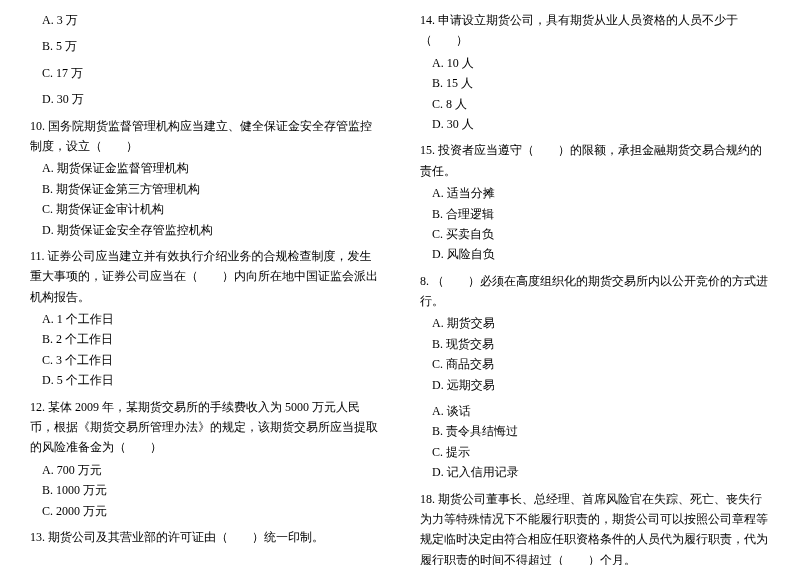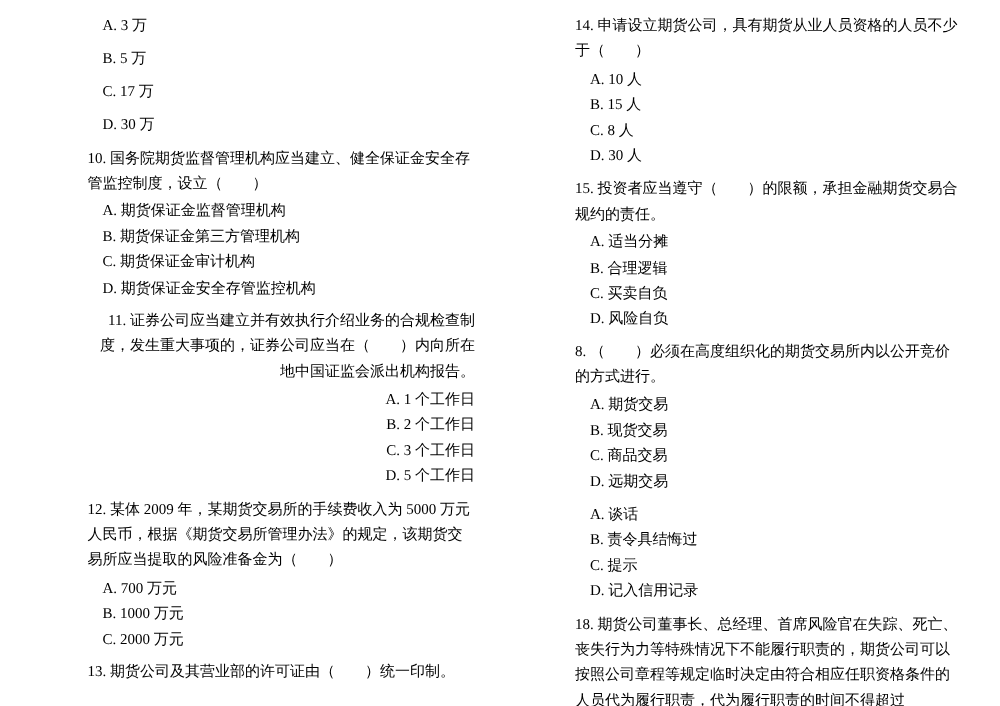--- a/index.html
+++ b/index.html
@@ -25,21 +25,20 @@
       flex: 1;
       padding-right: 10px;
     }
     .column-right {
       flex: 1;
       padding-left: 10px;
       border-left: none;
     }
     .question {
       margin-bottom: 6px;
-      margin-left: 40px;
     }
     .question-text {
       font-size: 12px;
       line-height: 1.7;
       margin-bottom: 2px;
     }
     .option {
       font-size: 12px;
       line-height: 1.7;
       padding-left: 12px;
@@ -67,21 +66,21 @@
       </div>
 
       <div class="question" style="margin-top:4px;">
         <div class="question-text">10. 国务院期货监督管理机构应当建立、健全保证金安全存管监控制度，设立（　　）</div>
         <div class="option">A. 期货保证金监督管理机构</div>
         <div class="option">B. 期货保证金第三方管理机构</div>
         <div class="option">C. 期货保证金审计机构</div>
         <div class="option">D. 期货保证金安全存管监控机构</div>
       </div>
 
-      <div class="question" style="margin-top:4px;text-align:right;">
+      <div class="question" style="margin-top:4px;">
         <div class="question-text">11. 证券公司应当建立并有效执行介绍业务的合规检查制度，发生重大事项的，证券公司应当在（　　）内向所在地中国证监会派出机构报告。</div>
         <div class="option">A. 1 个工作日</div>
         <div class="option">B. 2 个工作日</div>
         <div class="option">C. 3 个工作日</div>
         <div class="option">D. 5 个工作日</div>
       </div>
 
       <div class="question" style="margin-top:4px;">
         <div class="question-text">12. 某体 2009 年，某期货交易所的手续费收入为 5000 万元人民币，根据《期货交易所管理办法》的规定，该期货交易所应当提取的风险准备金为（　　）</div>
         <div class="option">A. 700 万元</div>

